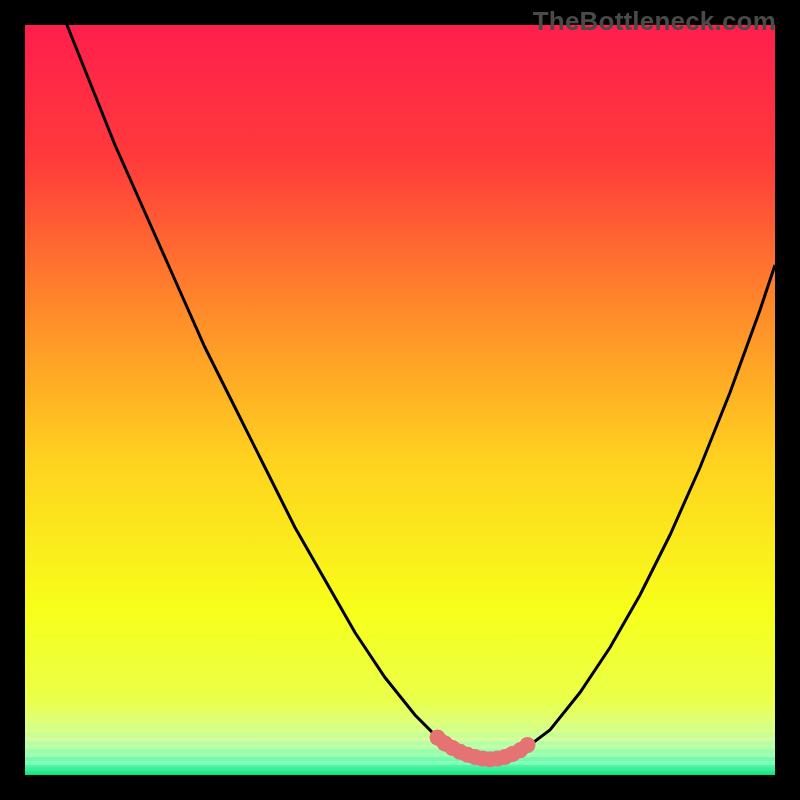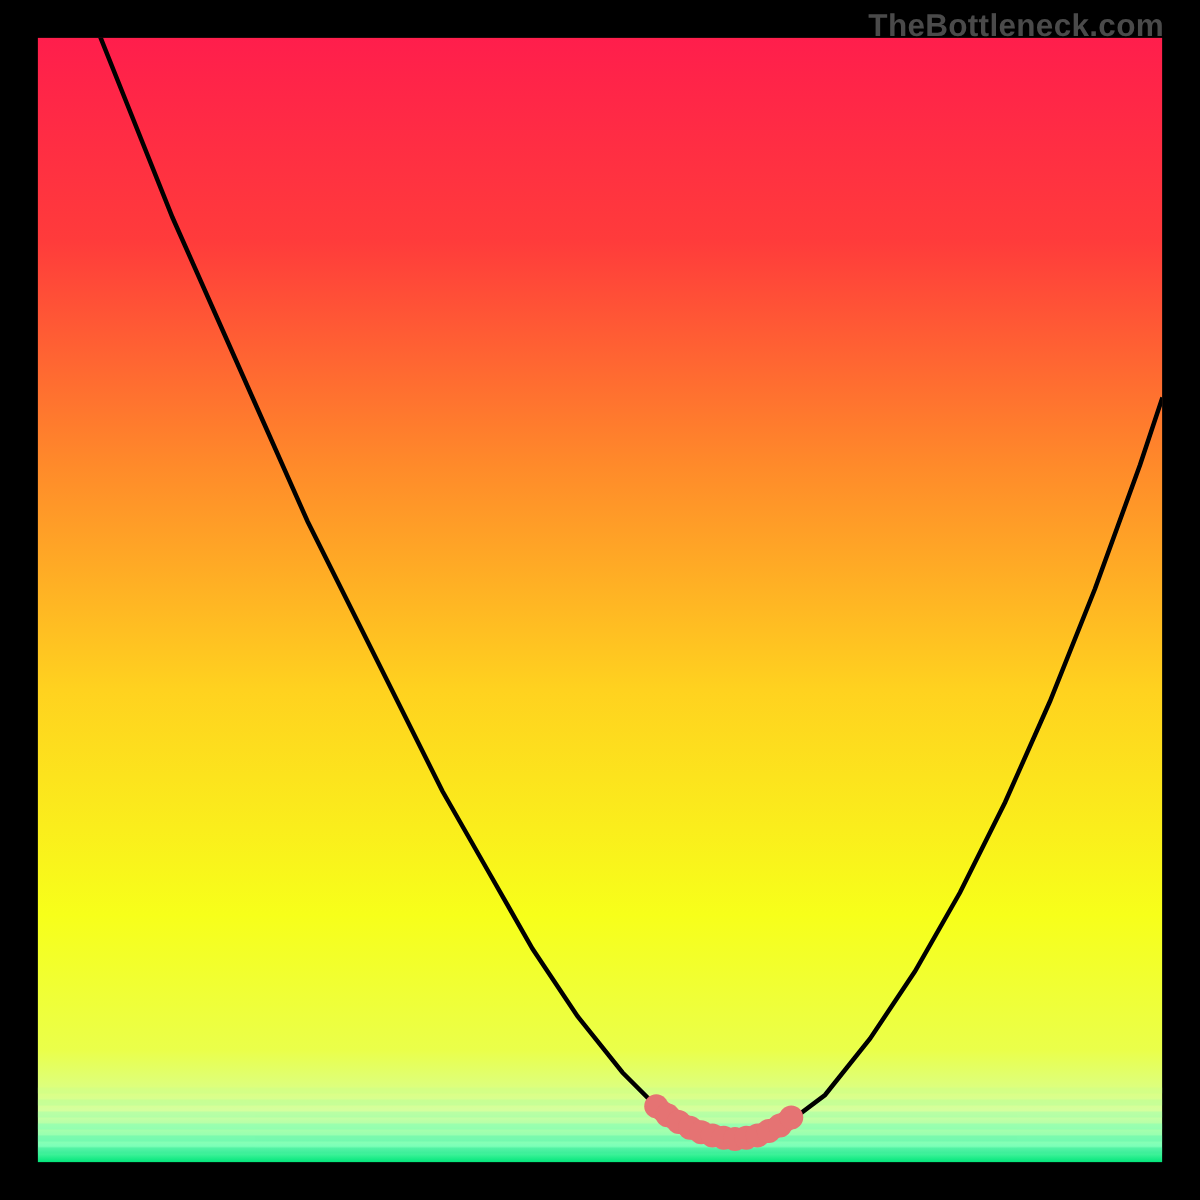--- a/index.html
+++ b/index.html
@@ -28,21 +28,21 @@
   .gradient-bg {
     position: absolute;
     left: 0; top: 0;
     width: 100%; height: 100%;
   }
   .attribution {
     position: absolute;
     top: 6px;
     right: 24px;
     color: #4a4a4a;
-    font-size: 21px;
+    font-size: 26px;
     font-weight: 600;
     letter-spacing: 0.2px;
   }
   .curve {
     position: absolute;
     left: 0; top: 0;
     width: 100%; height: 100%;
   }
 </style>
 </head>

